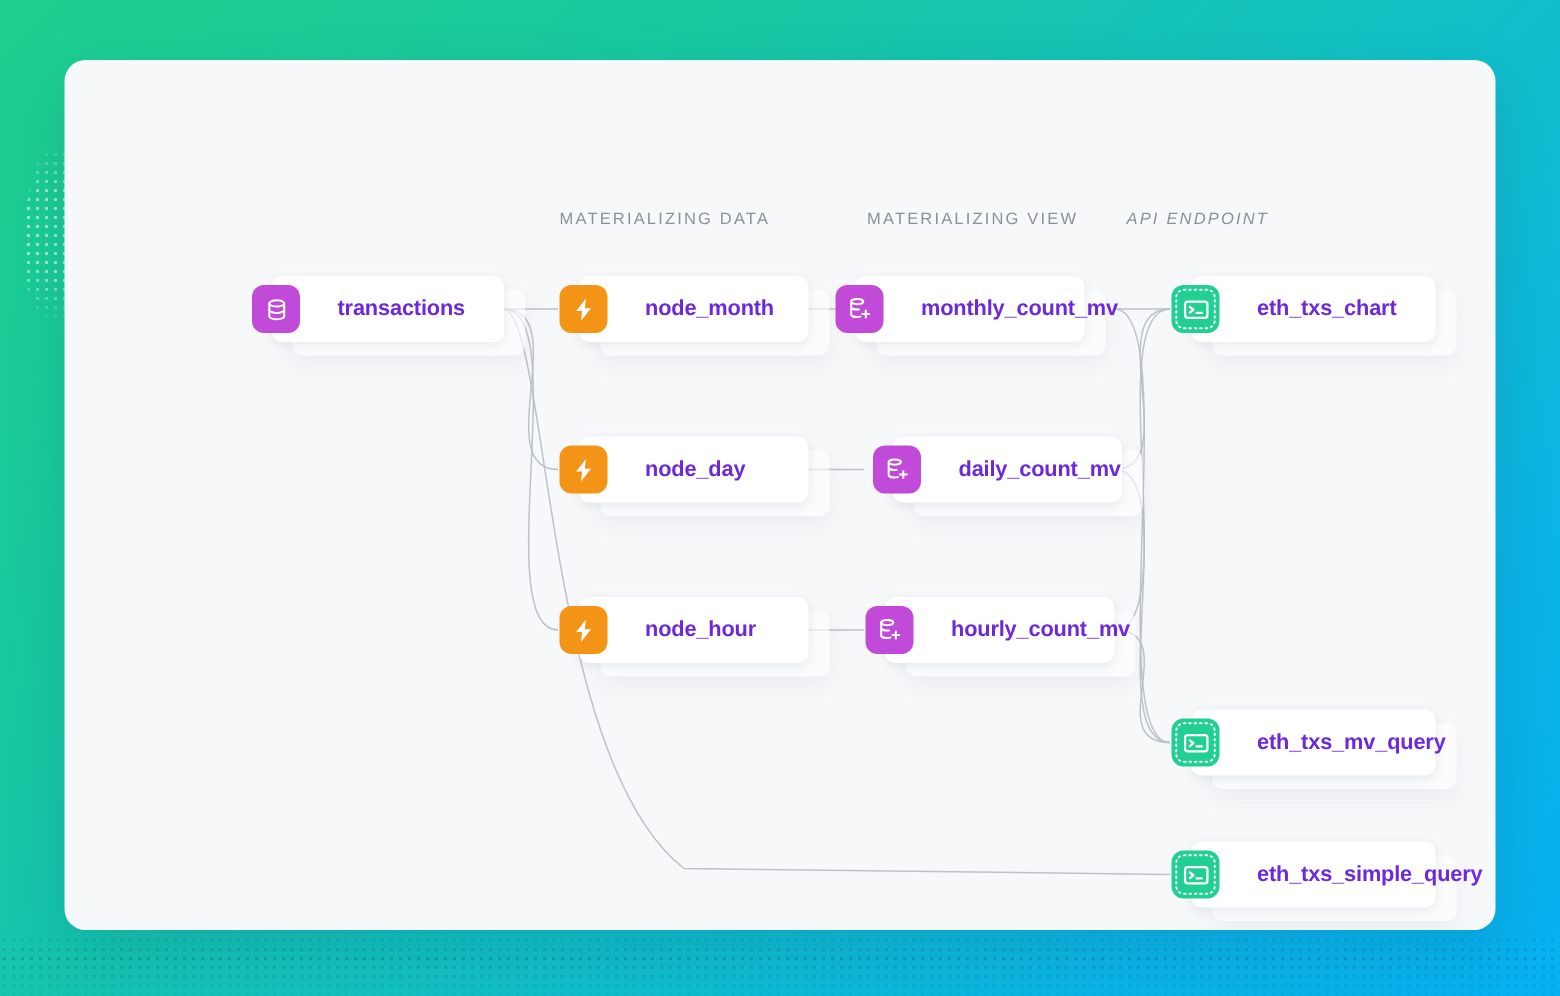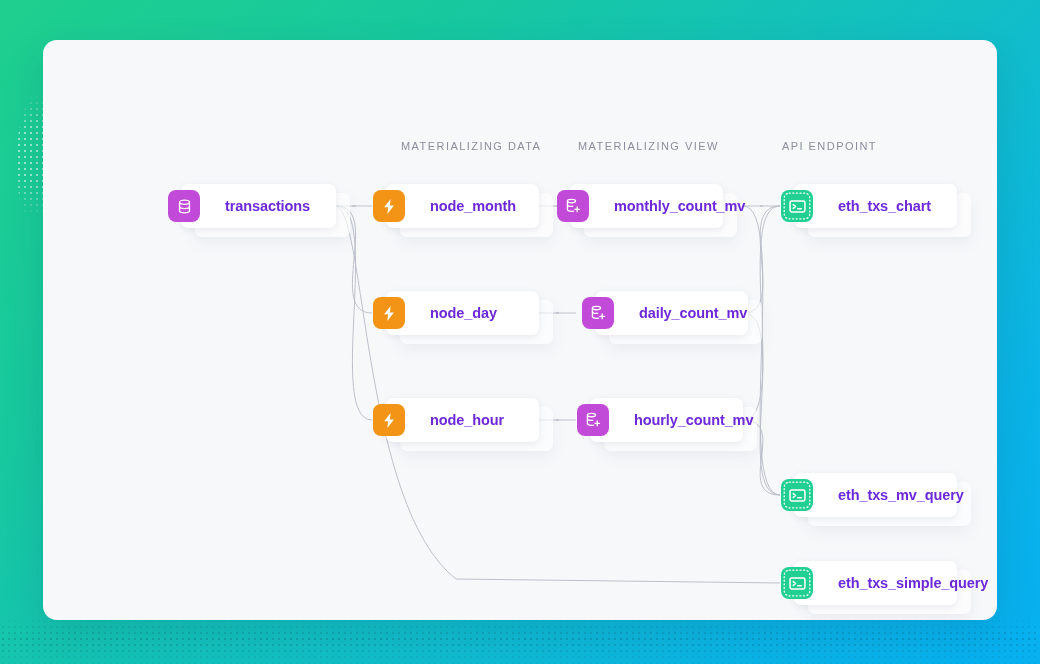--- a/index.html
+++ b/index.html
@@ -147,23 +147,23 @@
       <path d="M496,380 C542,380 487,380 533,380"></path>
       <path d="M700,166 C746,166 691,166 737,166"></path>
       <path d="M700,273 C746,273 691,166 737,166"></path>
       <path d="M700,380 C746,380 691,166 737,166"></path>
       <path d="M700,166 C746,166 691,455 737,455"></path>
       <path d="M700,273 C746,273 691,455 737,455"></path>
       <path d="M700,380 C746,380 691,455 737,455"></path>
     </svg>
 
   <div id="headers">
-      <div class="col-header" style="left: 330px; top: 100px; margin-left: 28px;">MATERIALIZING DATA</div>
+      <div class="col-header" style="left: 330px; top: 100px;">MATERIALIZING DATA</div>
       <div class="col-header" style="left: 535px; top: 100px;">MATERIALIZING VIEW</div>
-      <div class="col-header" style="left: 739px; top: 100px;">API ENDPOINT</div>
+      <div class="col-header" style="left: 708px; top: 100px; font-style: italic;">API ENDPOINT</div>
     </div>
 
   <div id="nodes">
       <div class="node" style="left: 138px; top: 144px; width: 155px;">
         <div class="plate"></div>
         <div class="card">
           <div class="label">transactions</div>
         </div>
         <div class="badge datasource" style="background: rgb(193, 75, 216);">
           <svg width="17" height="17" viewBox="0 0 24 24" fill="none" stroke="#ffffff" stroke-width="1.9" stroke-linecap="round">

